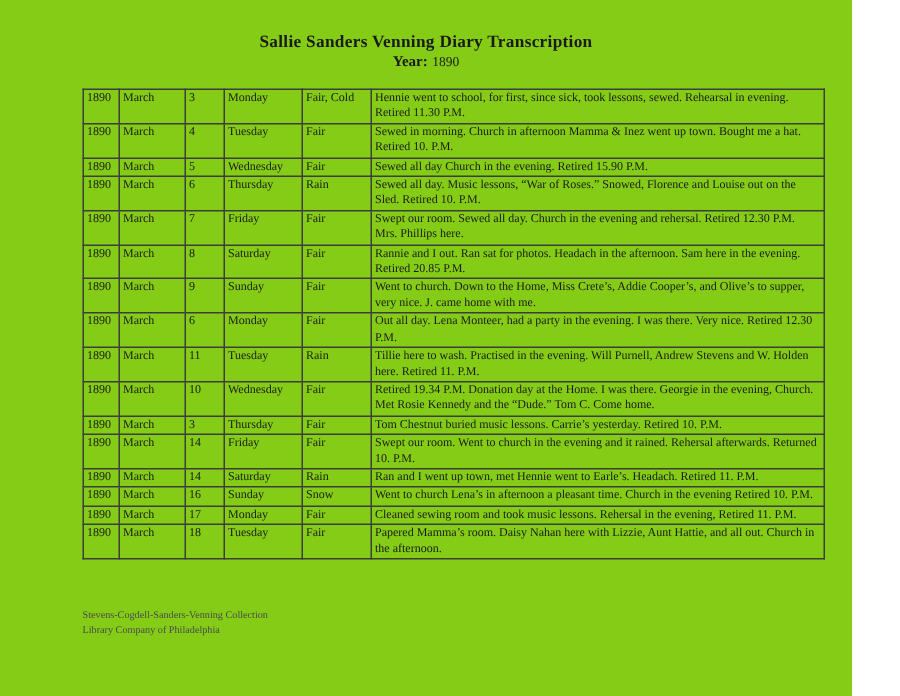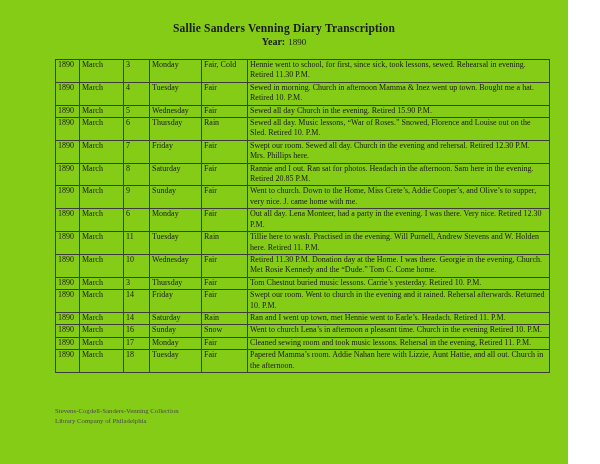--- a/index.html
+++ b/index.html
@@ -154,21 +154,21 @@
           <td>Tuesday</td>
           <td>Rain</td>
           <td>Tillie here to wash. Practised in the evening. Will Purnell, Andrew Stevens and W. Holden here. Retired 11. P.M.</td>
         </tr>
         <tr>
           <td>1890</td>
           <td>March</td>
           <td>10</td>
           <td>Wednesday</td>
           <td>Fair</td>
-          <td>Retired 11.30 P.M. Donation day at the Home. I was there. Georgie in the evening, Church. Met Rosie Kennedy and the “Dude.” Tom C. Come home.</td>
+          <td>Retired 19.34 P.M. Donation day at the Home. I was there. Georgie in the evening, Church. Met Rosie Kennedy and the “Dude.” Tom C. Come home.</td>
         </tr>
         <tr>
           <td>1890</td>
           <td>March</td>
           <td>3</td>
           <td>Thursday</td>
           <td>Fair</td>
           <td>Tom Chestnut buried music lessons. Carrie’s yesterday. Retired 10. P.M.</td>
         </tr>
         <tr>
@@ -202,21 +202,21 @@
           <td>Monday</td>
           <td>Fair</td>
           <td>Cleaned sewing room and took music lessons. Rehersal in the evening, Retired 11. P.M.</td>
         </tr>
         <tr>
           <td>1890</td>
           <td>March</td>
           <td>18</td>
           <td>Tuesday</td>
           <td>Fair</td>
-          <td>Papered Mamma’s room. Addie Nahan here with Lizzie, Aunt Hattie, and all out. Church in the afternoon.</td>
+          <td>Papered Mamma’s room. Daisy Nahan here with Lizzie, Aunt Hattie, and all out. Church in the afternoon.</td>
         </tr>
       </tbody>
   </table>
 
   <div class="footer">
     <div>Stevens-Cogdell-Sanders-Venning Collection</div>
     <div>Library Company of Philadelphia</div>
   </div>
 
 </div>

